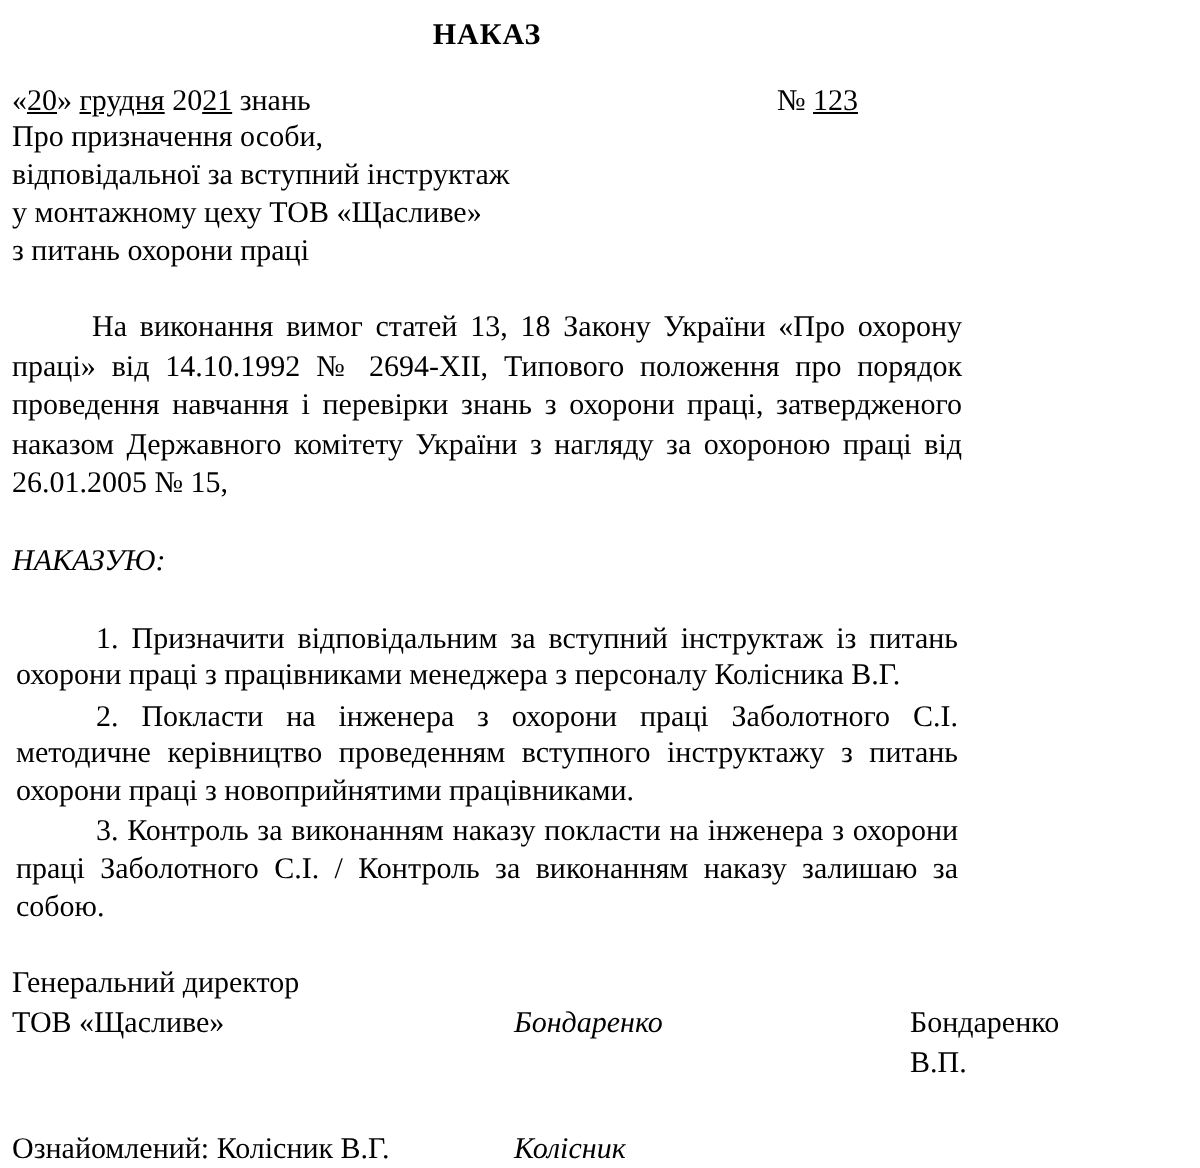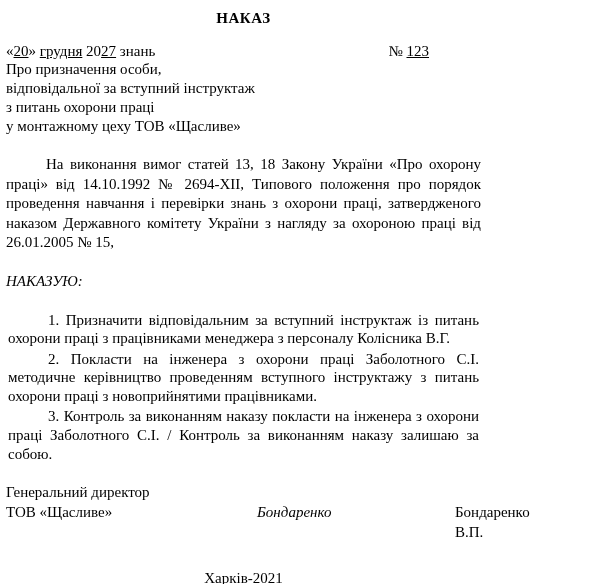--- a/index.html
+++ b/index.html
@@ -82,29 +82,29 @@
   }
 </style>
 </head>
 <body>
 
 <div class="page">
 
   <div class="title">НАКАЗ</div>
 
   <div class="date-row">
-    <span><span>«</span><span class="u">20</span><span>»</span>&nbsp;<span class="u">грудня</span>&nbsp;<span>20</span><span class="u">27</span>&nbsp;<span>знань</span></span>
+    <span><span>«</span><span class="u">20</span><span>»</span>&nbsp;<span class="u">грудня</span>&nbsp;<span>20</span><span class="u">21</span>&nbsp;<span>знань</span></span>
     <span><span>№</span>&nbsp;<span class="u">123</span></span>
   </div>
 
   <div class="subject">
     <div>Про призначення особи,</div>
     <div>відповідальної за вступний інструктаж</div>
+    <div>у монтажному цеху ТОВ «Щасливе»</div>
     <div>з питань охорони праці</div>
-    <div>у монтажному цеху ТОВ «Щасливе»</div>
   </div>
 
   <p class="preamble">На виконання вимог статей 13, 18 Закону України «Про охорону праці» від 14.10.1992 № 2694-ХІІ, Типового положення про порядок проведення навчання і перевірки знань з охорони праці, затвердженого наказом Державного комітету України з нагляду за охороною праці від 26.01.2005 № 15,</p>
 
   <div class="verb">НАКАЗУЮ:</div>
 
   <div class="items">
     <p>1. Призначити відповідальним за вступний інструктаж із питань охорони праці з працівниками менеджера з персоналу Колісника В.Г.</p>
     <p>2. Покласти на інженера з охорони праці Заболотного С.І. методичне керівництво проведенням вступного інструктажу з питань охорони праці з новоприйнятими працівниками.</p>
     <p>3. Контроль за виконанням наказу покласти на інженера з охорони праці Заболотного С.І. / Контроль за виконанням наказу залишаю за собою.</p>
@@ -113,17 +113,21 @@
   <div class="sig-block">
     <div>Генеральний директор</div>
     <div class="sig-row">
       <span>ТОВ «Щасливе»</span>
       <span class="script">Бондаренко</span>
       <span>Бондаренко В.П.</span>
     </div>
   </div>
 
   <div class="ack-block">
+    <div class="ack-row">
+      <span>Ознайомлений: Колісник В.Г.</span>
+      <span class="script">Колісник</span>
+    </div>
   </div>
 
   <div class="footer">Харків-2021</div>
 
 </div>
 
 </body></html>

